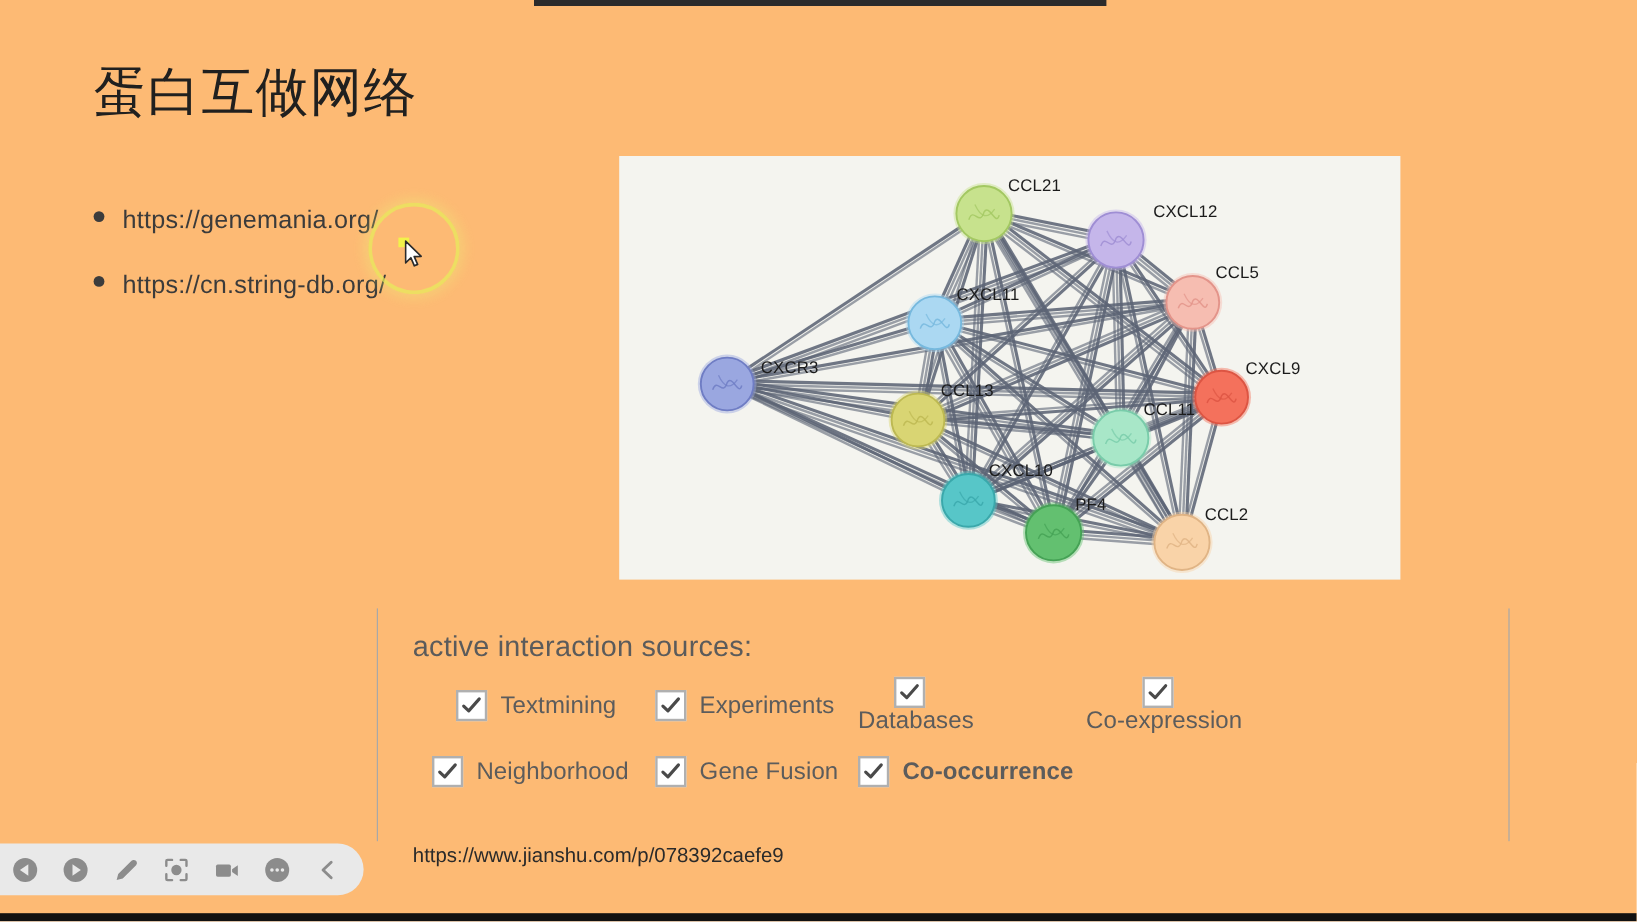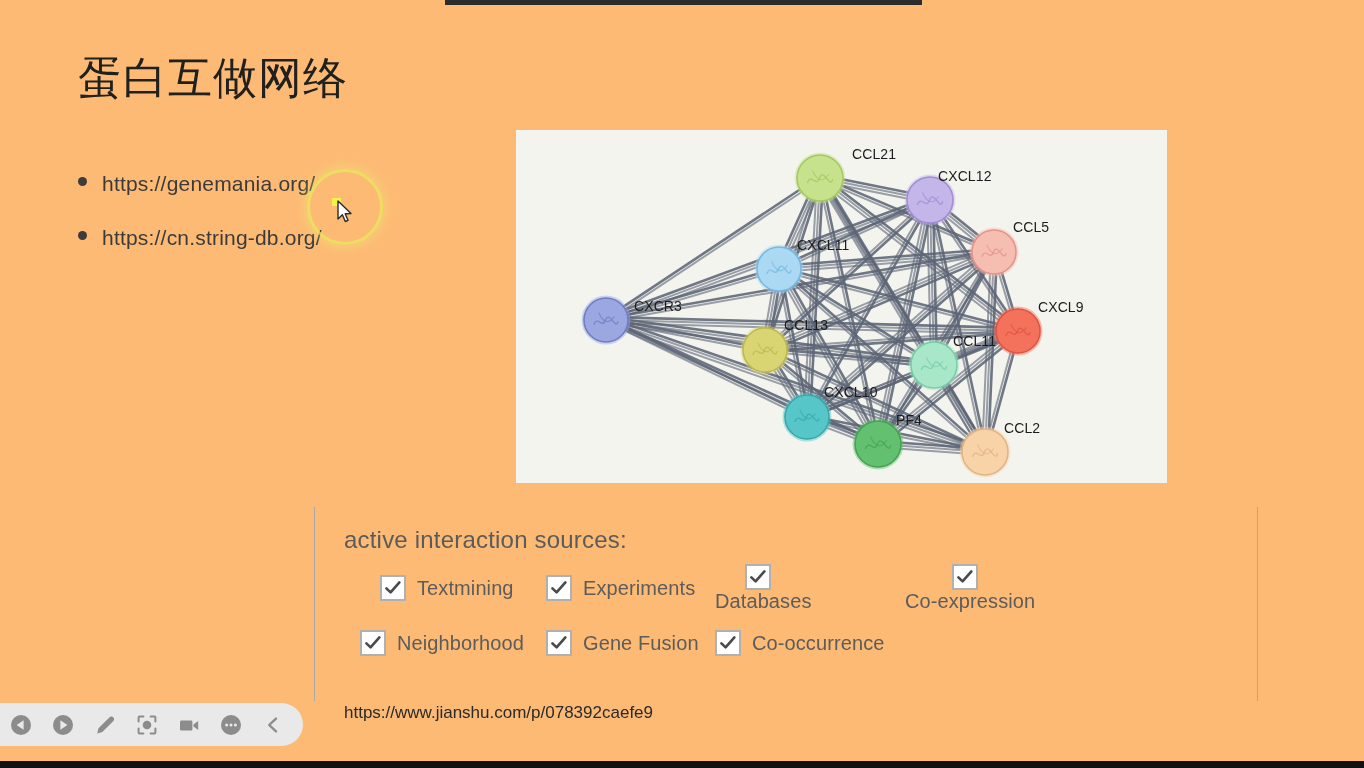--- a/index.html
+++ b/index.html
@@ -457,22 +457,22 @@
             <circle cx="469" cy="322" r="25.5" fill="#f9d3a8" fill-opacity="0.45"></circle>
             <circle cx="469" cy="322" r="23" fill="#f9d3a8" stroke="#e0b485" stroke-width="1.6"></circle>
             <path d="M456.35,327.06 c3.795,-11.385 8.855,6.325 12.65,-6.325 c4.4275,-7.59 10.120000000000001,12.65 12.65,2.5300000000000002" fill="none" stroke="#e0b485" stroke-width="1.2" stroke-opacity="0.85"></path>
             <path d="M461.41,314.41 q7.59,16.445 16.445,3.795" fill="none" stroke="#e0b485" stroke-width="1.1" stroke-opacity="0.7"></path>
           </g>
         </g>
     </svg>
     <div id="network-labels">
         <div class="node-label" style="left: 118px; top: 168px;">CXCR3</div>
         <div class="node-label" style="left: 281px; top: 107px;">CXCL11</div>
-        <div class="node-label" style="left: 336px; top: 16px;">CCL21</div>
-        <div class="node-label" style="left: 422px; top: 38px;">CXCL12</div>
+        <div class="node-label" style="left: 324px; top: 16px;">CCL21</div>
+        <div class="node-label" style="left: 445px; top: 38px;">CXCL12</div>
         <div class="node-label" style="left: 497px; top: 89px;">CCL5</div>
         <div class="node-label" style="left: 522px; top: 169px;">CXCL9</div>
         <div class="node-label" style="left: 268px; top: 187px;">CCL13</div>
         <div class="node-label" style="left: 437px; top: 203px;">CCL11</div>
         <div class="node-label" style="left: 308px; top: 254px;">CXCL10</div>
         <div class="node-label" style="left: 380px; top: 282px;">PF4</div>
         <div class="node-label" style="left: 488px; top: 290px;">CCL2</div>
       </div>
   </div>
 
@@ -526,21 +526,21 @@
           <span class="cb-label">Neighborhood</span>
         </div>
         <div class="cb-item" style="position: absolute; left: 186px;">
           <span class="cb-box">
             <svg width="20" height="20" viewBox="0 0 20 20">
               <path d="M3.4 10.4 L7.6 14.4 L16.4 4.4" fill="none" stroke="#4a4a4a" stroke-width="2.6" stroke-linecap="round" stroke-linejoin="round"></path>
             </svg>
           </span>
           <span class="cb-label">Gene Fusion</span>
         </div>
-        <div class="cb-item" style="position: absolute; left: 355px;">
+        <div class="cb-item" style="position: absolute; left: 355px; font-weight: bold;">
           <span class="cb-box">
             <svg width="20" height="20" viewBox="0 0 20 20">
               <path d="M3.4 10.4 L7.6 14.4 L16.4 4.4" fill="none" stroke="#4a4a4a" stroke-width="2.6" stroke-linecap="round" stroke-linejoin="round"></path>
             </svg>
           </span>
           <span class="cb-label">Co-occurrence</span>
         </div>
       </div>
   </div>
 

